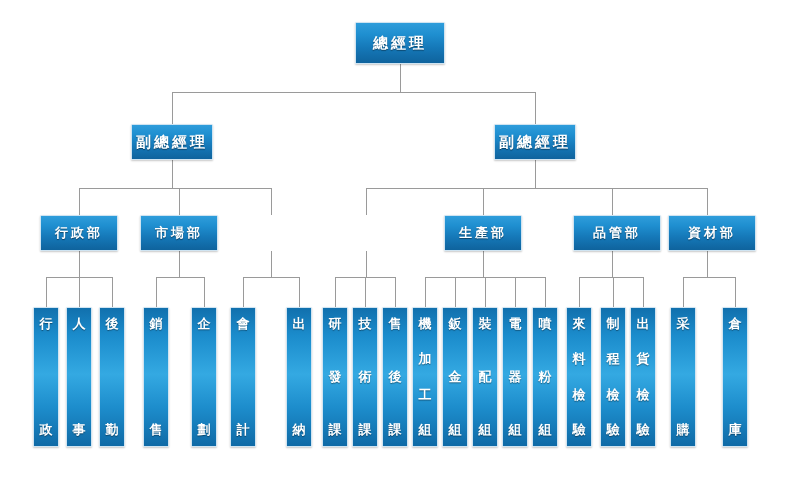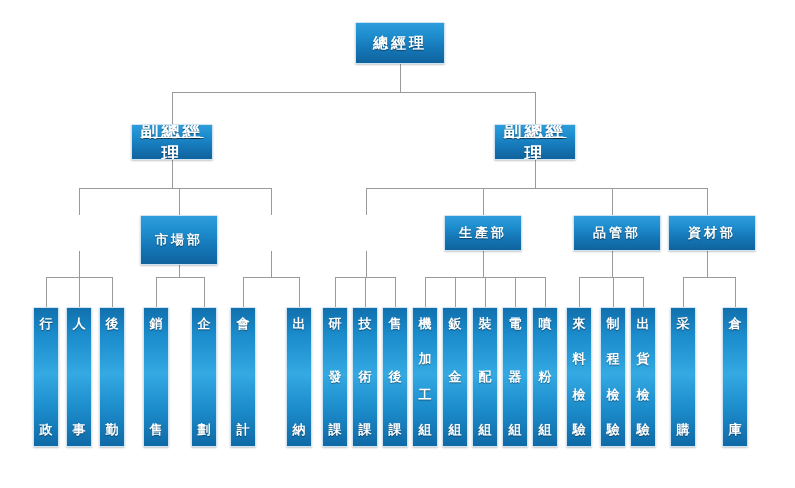--- a/index.html
+++ b/index.html
@@ -30,21 +30,21 @@
 
   
   .hbox{
     background:linear-gradient(180deg,#2f9ddb 0%,#1f8fd0 28%,#1578b8 62%,#0f639d 100%);
     display:flex;align-items:center;justify-content:center;
     letter-spacing:3px;
     font-weight:700;
     text-shadow:0 1px 1px rgba(0,0,0,.45);
   }
   .lvl1{font-size:15px;}
-  .lvl2{font-size:18px;text-decoration:underline;}
+  .lvl2{font-size:15px;}
   .lvl3{font-size:13px;}
 
   
   .vbox{
     background:linear-gradient(180deg,#1170ad 0%,#1b8ccc 20%,#34a9e2 48%,#1d8dcc 72%,#0f6aa6 100%);
     display:flex;
     flex-direction:column;
     align-items:center;
     justify-content:space-between;
     padding:9px 0 9px 0;
@@ -111,21 +111,24 @@
     <div class="ln v" style="left: 735px; top: 277px; height: 30px;"></div>
     <div class="box hbox lvl1" style="left: 355px; top: 22px; width: 90px; height: 42px;">
       <span>總經理</span>
     </div>
     <div class="box hbox lvl2" style="left: 131px; top: 124px; width: 82px; height: 36px;">
       <span>副總經理</span>
     </div>
     <div class="box hbox lvl2" style="left: 494px; top: 124px; width: 82px; height: 36px;">
       <span>副總經理</span>
     </div>
-    <div class="box hbox lvl3" style="left: 140px; top: 215px; width: 78px; height: 50px;">
+    <div class="box hbox lvl3" style="left: 40px; top: 215px; width: 78px; height: 36px;">
+      <span>行政部</span>
+    </div>
+    <div class="box hbox lvl3" style="left: 140px; top: 215px; width: 78px; height: 36px;">
       <span>市場部</span>
     </div>
     <div class="box hbox lvl3" style="left: 444px; top: 215px; width: 78px; height: 36px;">
       <span>生產部</span>
     </div>
     <div class="box hbox lvl3" style="left: 573px; top: 215px; width: 88px; height: 36px;">
       <span>品管部</span>
     </div>
     <div class="box hbox lvl3" style="left: 668px; top: 215px; width: 88px; height: 36px;">
       <span>資材部</span>

